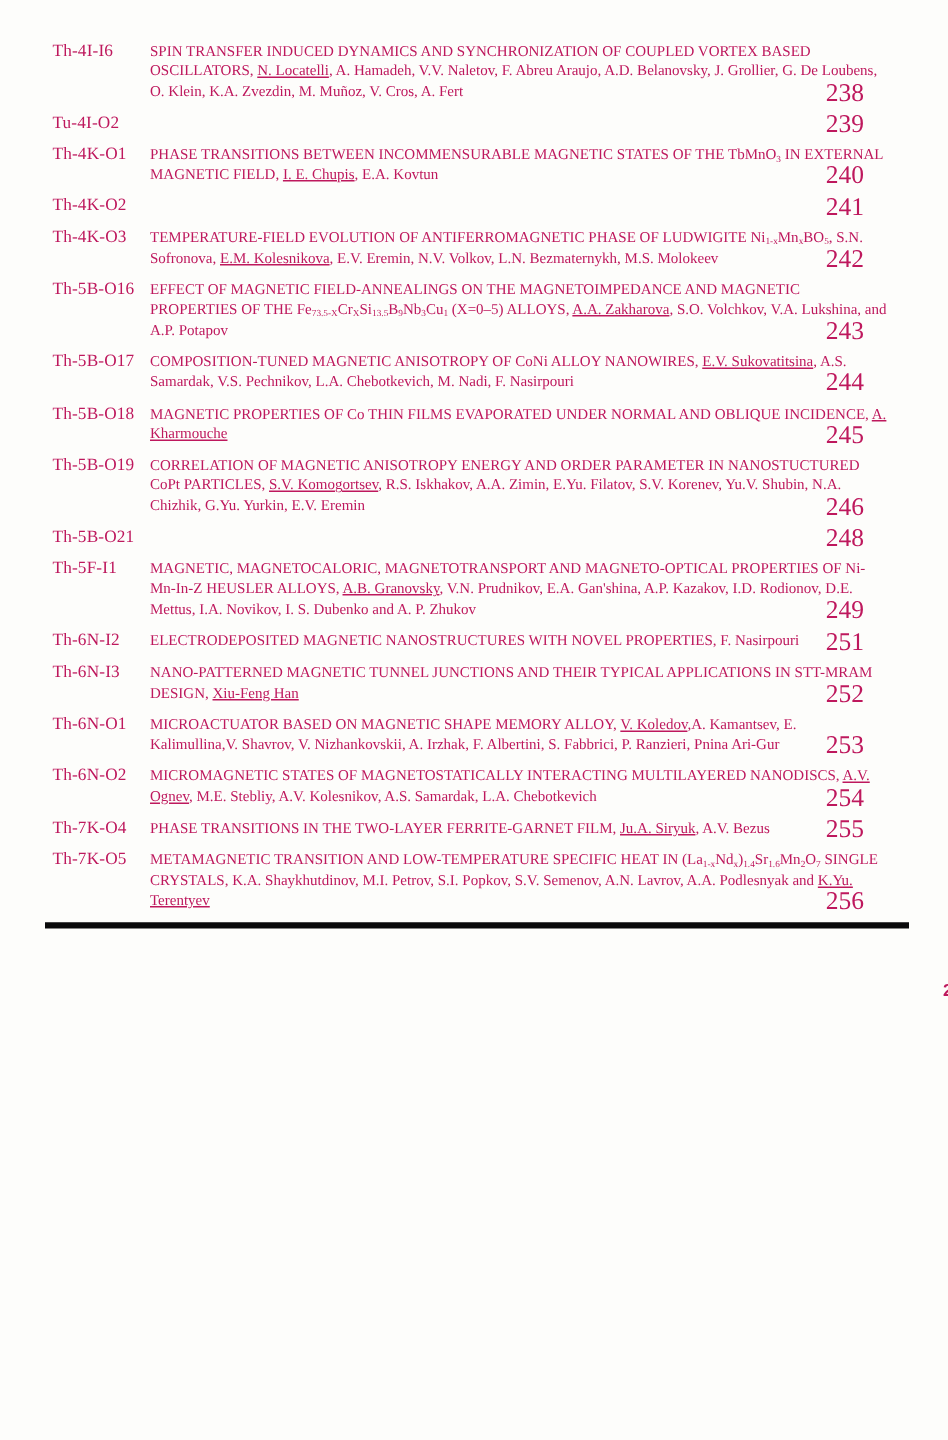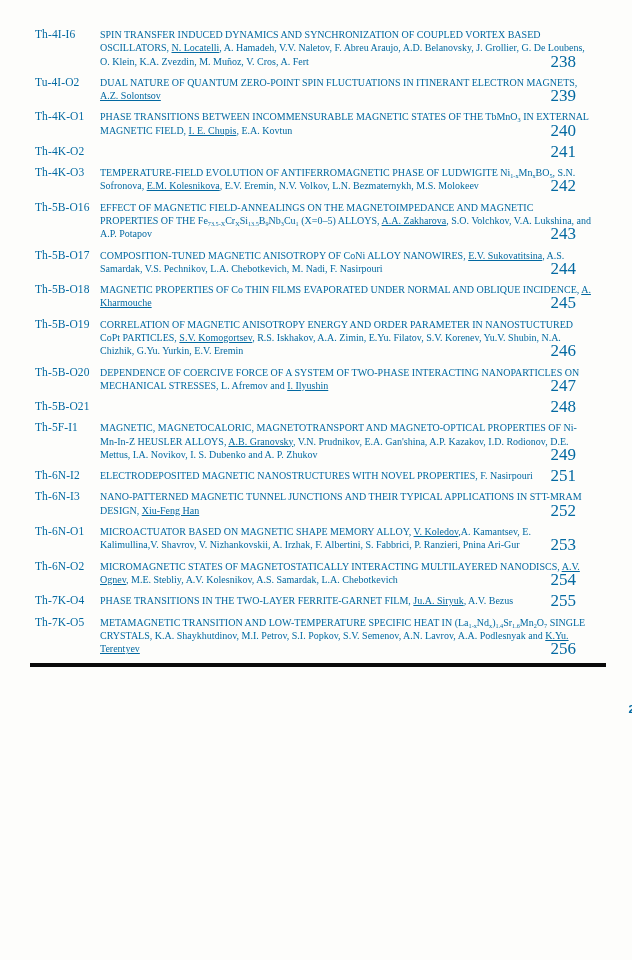--- a/index.html
+++ b/index.html
@@ -6,21 +6,21 @@
     margin: 0;
     padding: 0;
     background: #e8e8e6;
   }
   .page {
     position: relative;
     width: 632px;
     height: 960px;
     margin: 0 auto;
     background: #fdfdfb;
-    color: #0369a1;
+    color: #be185d;
     font-family: "Liberation Serif", "DejaVu Serif", serif;
     overflow: hidden;
     box-sizing: border-box;
     padding-top: 28px;
   }
   .entries { width: 100%; }
   .entry {
     position: relative;
     margin-bottom: 8px;
     min-height: 13px;
@@ -82,21 +82,20 @@
 <div class="page">
   <div class="entries">
   <div class="entry">
     <div class="code">Th-4I-I6</div>
     <div class="title"><span>SPIN TRANSFER INDUCED DYNAMICS AND SYNCHRONIZATION OF COUPLED VORTEX BASED OSCILLATORS, </span><span class="u">N. Locatelli</span><span>, A. Hamadeh, V.V. Naletov, F. Abreu Araujo, A.D. Belanovsky, J. Grollier, G. De Loubens, O. Klein, K.A. Zvezdin, M. Muñoz, V. Cros, A. Fert</span></div>
     <div class="pageno">238</div>
   </div>
 
   <div class="entry">
     <div class="code">Tu-4I-O2</div>
-    <div class="title"><span>DUAL NATURE OF QUANTUM ZERO-POINT SPIN FLUCTUATIONS IN ITINERANT ELECTRON MAGNETS, </span><span class="u">A.Z. Solontsov</span></div>
     <div class="pageno">239</div>
   </div>
 
   <div class="entry">
     <div class="code">Th-4K-O1</div>
     <div class="title"><span>PHASE TRANSITIONS BETWEEN INCOMMENSURABLE MAGNETIC STATES OF THE TbMnO</span><span class="sub">3</span><span> IN EXTERNAL MAGNETIC FIELD, </span><span class="u">I. E. Chupis</span><span>, E.A. Kovtun</span></div>
     <div class="pageno">240</div>
   </div>
 
   <div class="entry">
@@ -127,25 +126,20 @@
     <div class="title"><span>MAGNETIC PROPERTIES OF Co THIN FILMS EVAPORATED UNDER NORMAL AND OBLIQUE INCIDENCE, </span><span class="u">A. Kharmouche</span></div>
     <div class="pageno">245</div>
   </div>
 
   <div class="entry">
     <div class="code">Th-5B-O19</div>
     <div class="title"><span>CORRELATION OF MAGNETIC ANISOTROPY ENERGY AND ORDER PARAMETER IN NANOSTUCTURED CoPt PARTICLES, </span><span class="u">S.V. Komogortsev</span><span>, R.S. Iskhakov, A.A. Zimin, E.Yu. Filatov, S.V. Korenev, Yu.V. Shubin, N.A. Chizhik, G.Yu. Yurkin, E.V. Eremin</span></div>
     <div class="pageno">246</div>
   </div>
 
-  <div class="entry">
-    <div class="code">Th-5B-O20</div>
-    <div class="title"><span>DEPENDENCE OF COERCIVE FORCE OF A SYSTEM OF TWO-PHASE INTERACTING NANOPARTICLES ON MECHANICAL STRESSES, L. Afremov and </span><span class="u">I. Ilyushin</span></div>
-    <div class="pageno">247</div>
-  </div>
 
   <div class="entry">
     <div class="code">Th-5B-O21</div>
     <div class="pageno">248</div>
   </div>
 
   <div class="entry">
     <div class="code">Th-5F-I1</div>
     <div class="title"><span>MAGNETIC, MAGNETOCALORIC, MAGNETOTRANSPORT AND MAGNETO-OPTICAL PROPERTIES OF Ni-Mn-In-Z HEUSLER ALLOYS, </span><span class="u">A.B. Granovsky</span><span>, V.N. Prudnikov, E.A. Gan'shina, A.P. Kazakov, I.D. Rodionov, D.E. Mettus, I.A. Novikov, I. S. Dubenko and A. P. Zhukov</span></div>
     <div class="pageno">249</div>

